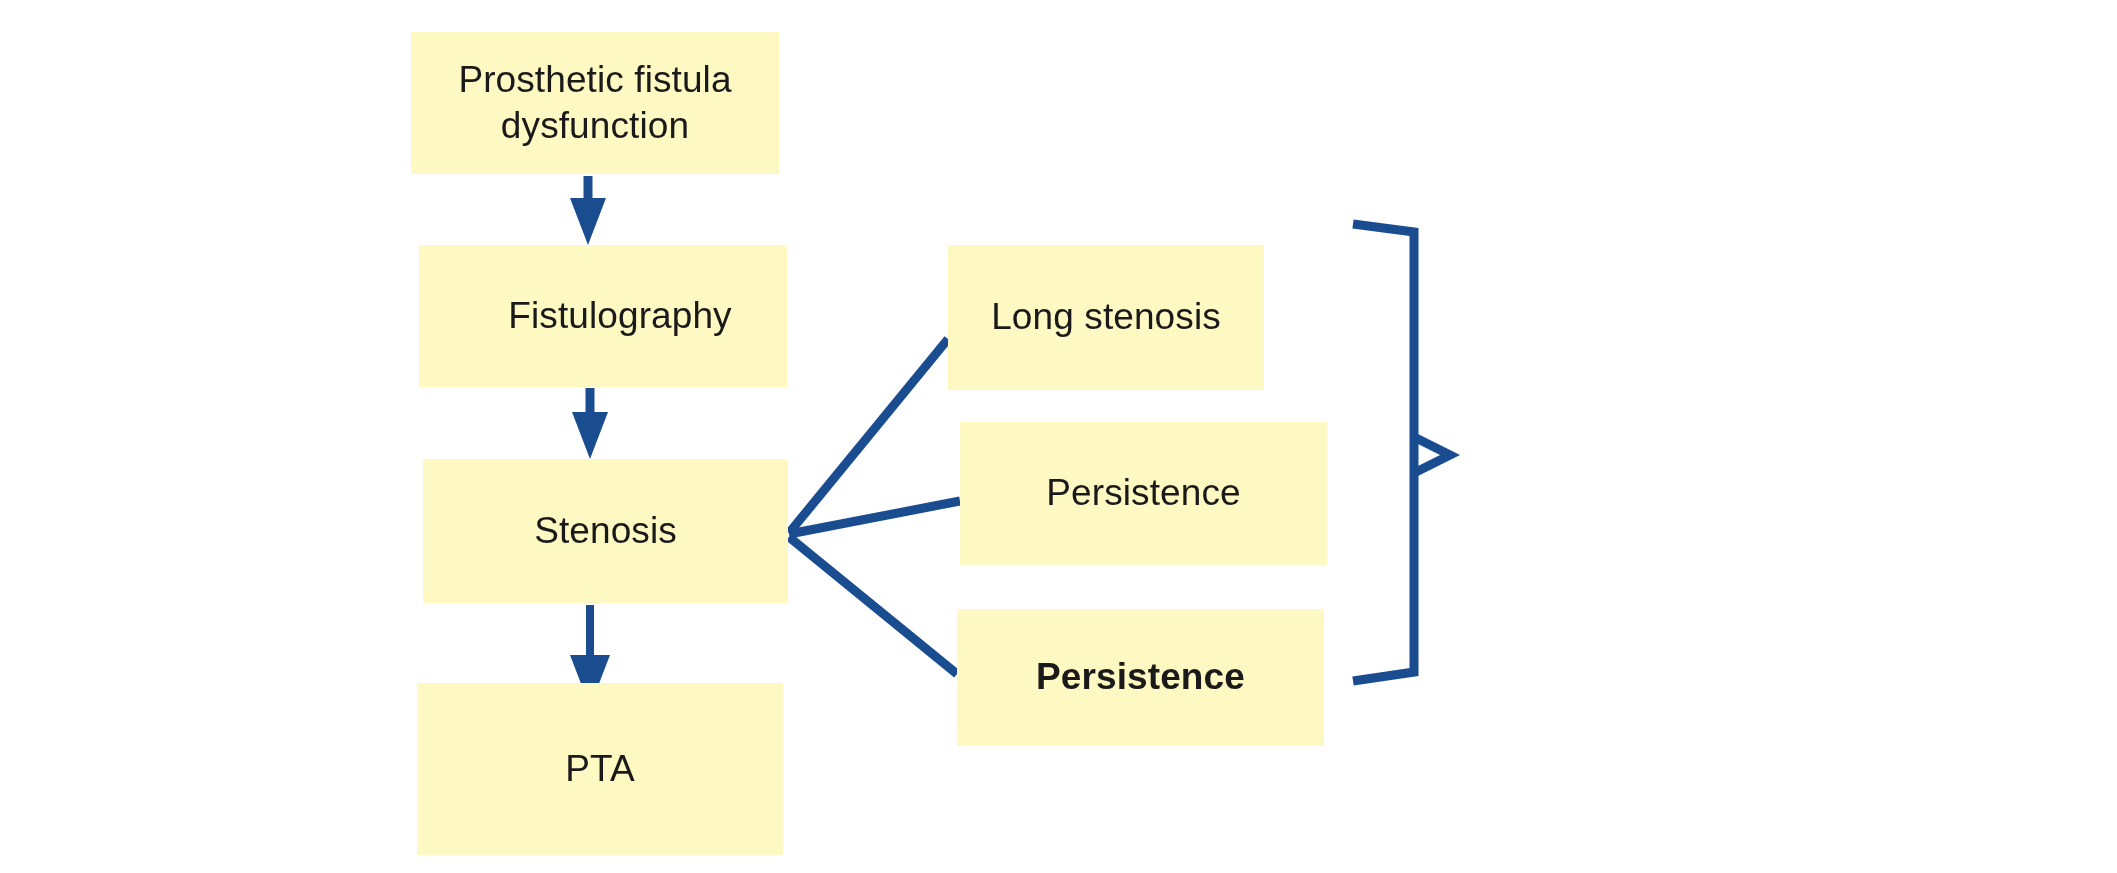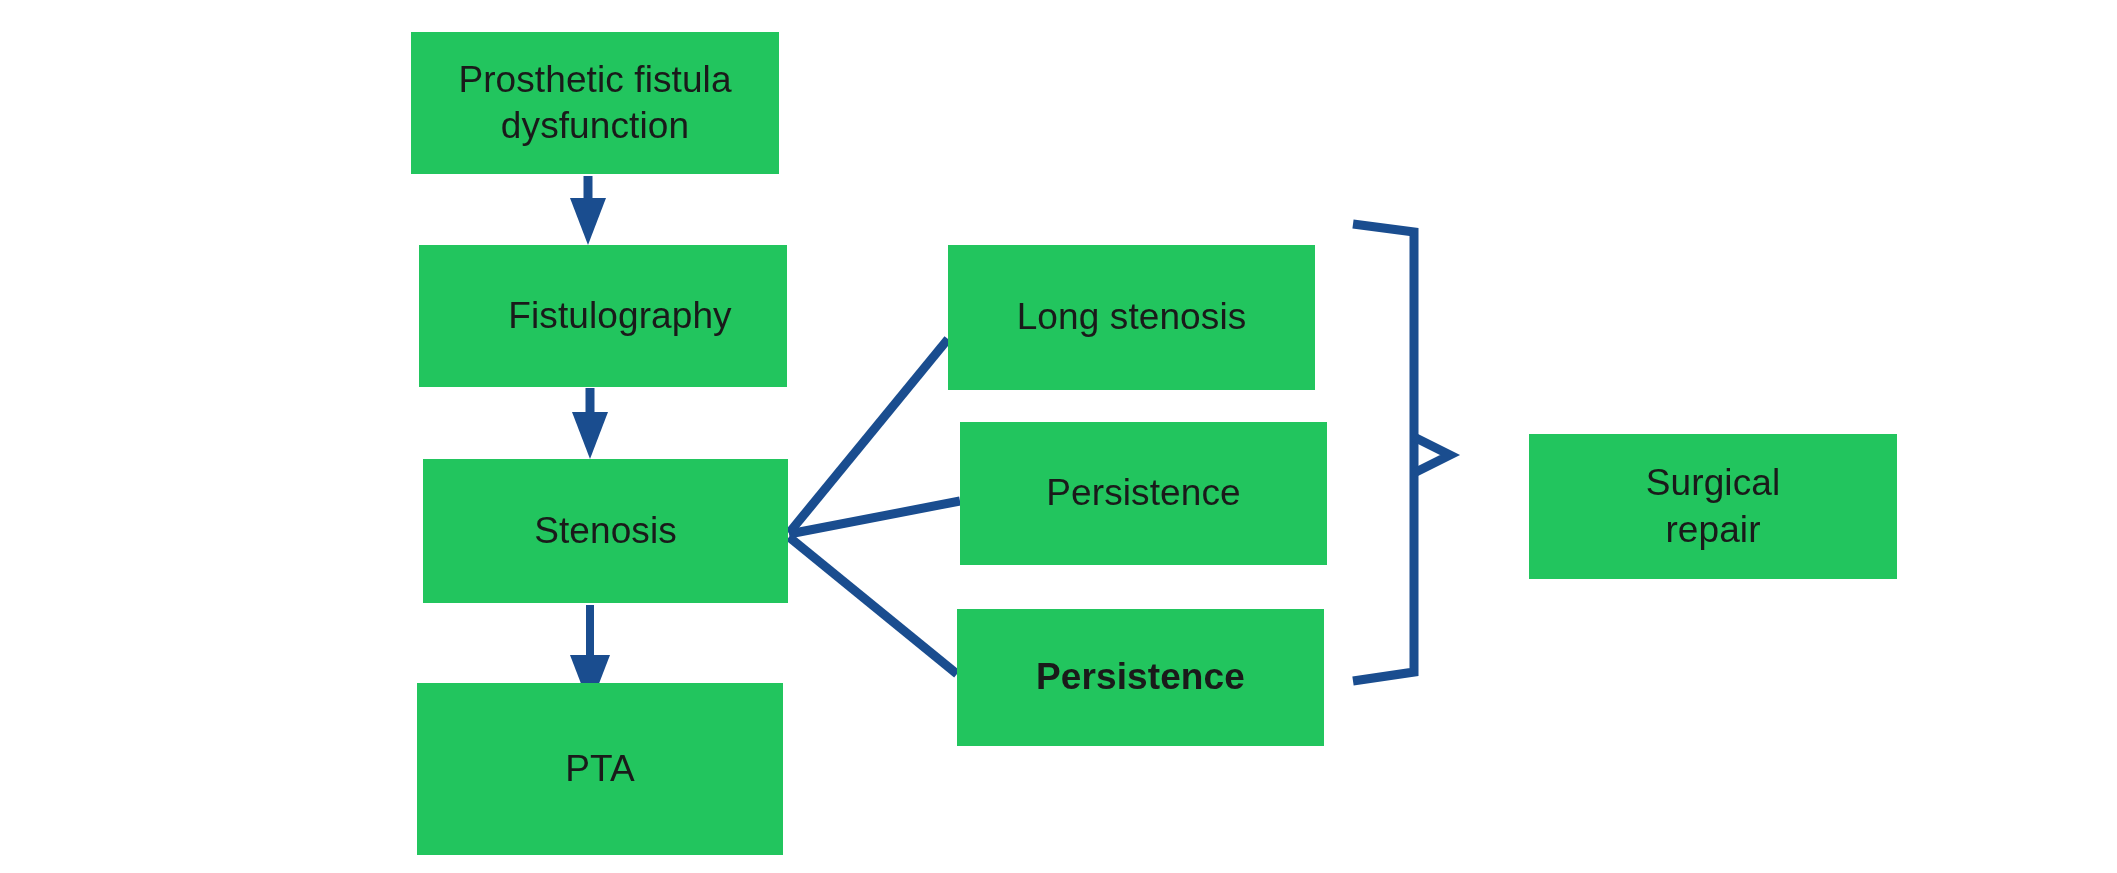--- a/index.html
+++ b/index.html
@@ -21,40 +21,40 @@
   #connector-layer {
     position: absolute;
     left: 0;
     top: 0;
     width: 2117px;
     height: 873px;
     pointer-events: none;
   }
   .node-box {
     position: absolute;
-    background: #22c55e;
+    background: #fef9c3;
     display: flex;
     align-items: center;
     justify-content: center;
     text-align: center;
     color: #1a1a1a;
     font-size: 37px;
     line-height: 1.25;
     font-weight: 400;
     letter-spacing: 0.1px;
     box-sizing: border-box;
     padding: 4px 10px;
     white-space: pre-line;
   }
   
   #node-prosthetic-fistula-dysfunction { left: 411px; top: 32px;  width: 368px; height: 142px; }
   #node-fistulography               { left: 419px; top: 245px; width: 368px; height: 142px; padding-left: 44px; }
   #node-stenosis                    { left: 423px; top: 459px; width: 365px; height: 144px; text-align: right; }
   #node-pta                         { left: 417px; top: 683px; width: 366px; height: 172px; }
-  #node-long-stenosis               { left: 948px; top: 245px; width: 367px; height: 145px; }
+  #node-long-stenosis               { left: 948px; top: 245px; width: 316px; height: 145px; }
   #node-recurrence                  { left: 960px; top: 422px; width: 367px; height: 143px; }
   #node-persistence                 { left: 957px; top: 609px; width: 367px; height: 137px; font-weight: bold; }
   #node-surgical-repair             { left: 1529px; top: 434px; width: 368px; height: 145px; }
 </style>
 </head>
 <body>
 
 <div id="diagram-root">
 
   <svg id="connector-layer" viewBox="0 0 2117 873">
@@ -108,18 +108,14 @@
   </div>
 
   <div class="node-box" id="node-recurrence">
     <span>Persistence</span>
   </div>
 
   <div class="node-box" id="node-persistence">
     <span>Persistence</span>
   </div>
 
-  <div class="node-box" id="node-surgical-repair">
-    <span>Surgical
-repair</span>
-  </div>
 
 </div>
 
 </body></html>

